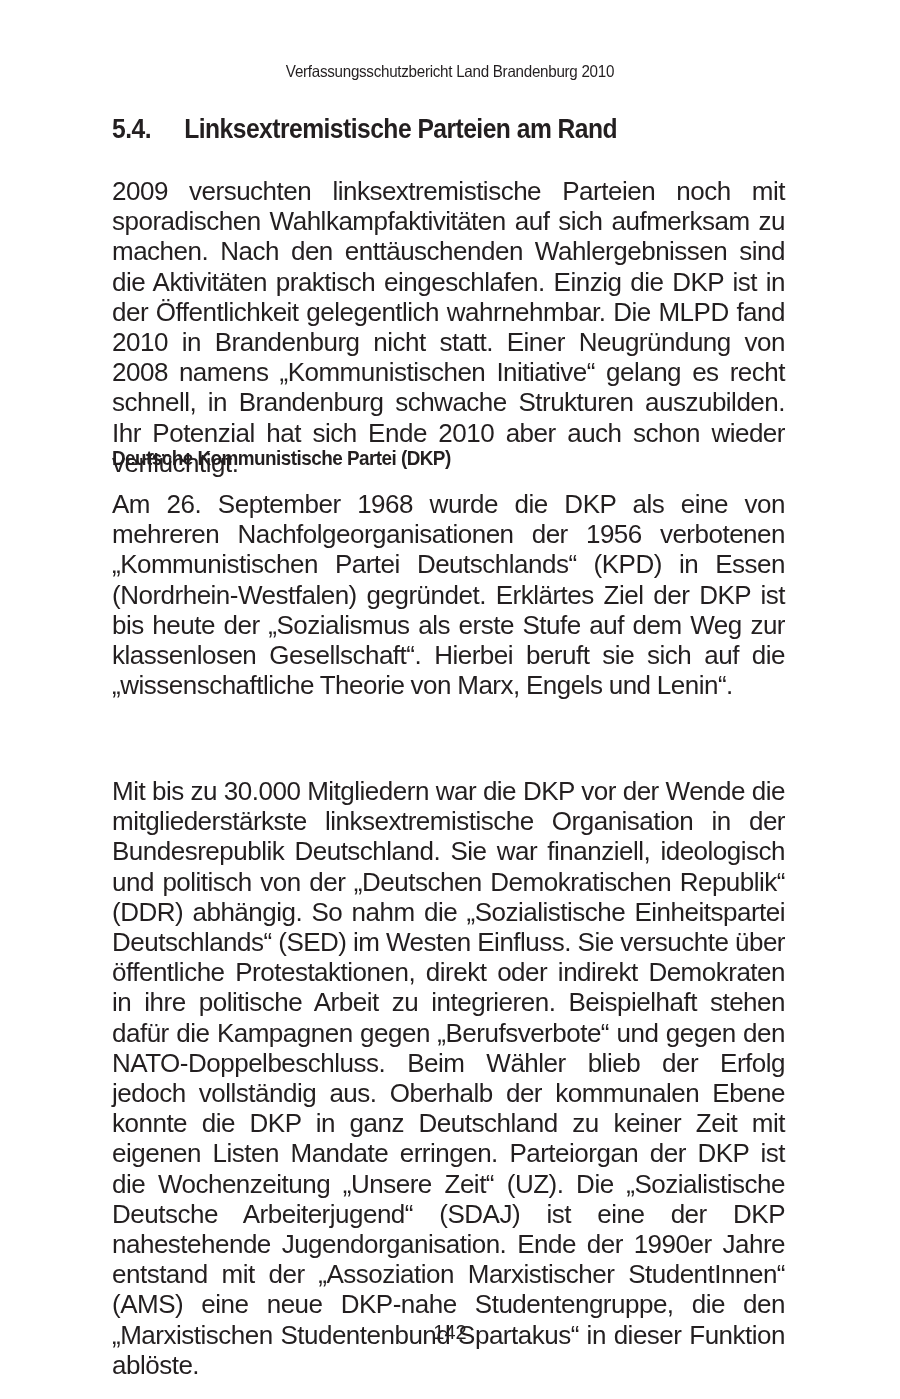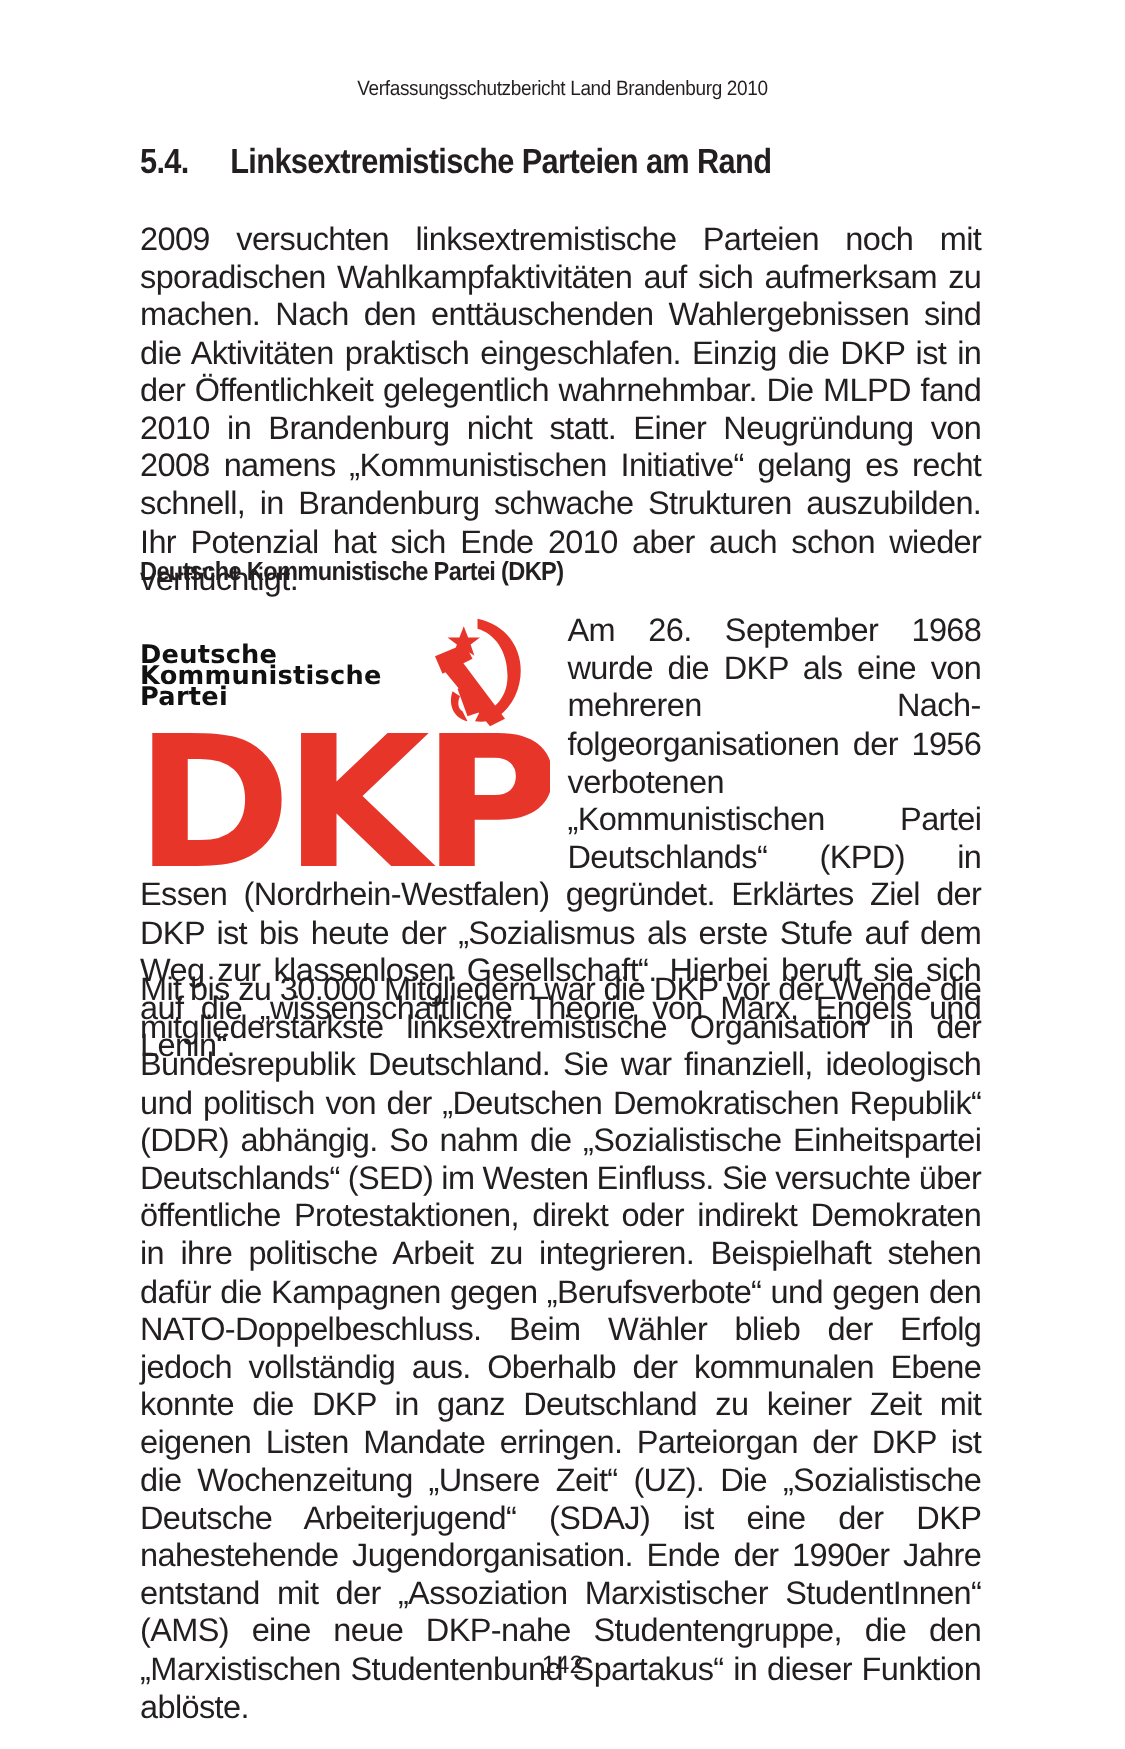--- a/index.html
+++ b/index.html
@@ -56,42 +56,18 @@
 
 <div class="section-title">
   <span class="num">5.4.</span><span>Linksextremistische Parteien am Rand</span>
 </div>
 
 <p class="body-text para1" style="margin:0">2009 versuchten linksextremistische Parteien noch mit sporadischen Wahlkampfaktivitäten auf sich aufmerksam zu machen. Nach den enttäu­schenden Wahlergebnissen sind die Aktivitäten praktisch eingeschlafen. Einzig die DKP ist in der Öffentlichkeit gelegentlich wahrnehmbar. Die MLPD fand 2010 in Brandenburg nicht statt. Einer Neugründung von 2008 namens „Kommunistischen Initiative“ gelang es recht schnell, in Branden­burg schwache Strukturen auszubilden. Ihr Potenzial hat sich Ende 2010 aber auch schon wieder verflüchtigt.</p>
 
 <div class="subheading">Deutsche Kommunistische Partei (DKP)</div>
 
 <div class="dkp-block">
-  <div class="logo">
-    <svg width="328" height="206" viewBox="0 0 328 206" xmlns="http://www.w3.org/2000/svg">
-      <g font-family="DejaVu Sans, sans-serif" font-weight="bold" fill="#111111">
-        <text x="0" y="39" font-size="20.5" letter-spacing="0.2">Deutsche</text>
-        <text x="0" y="56" font-size="20.5" letter-spacing="0.2">Kommunistische</text>
-        <text x="0" y="73" font-size="20.5" letter-spacing="0.2">Partei</text>
-      </g>
-
-      <g fill="#e8352a">
-
-        <polygon points="259,10 262.5,19 272,19 264.5,24.5 267.5,33.5 259,28 250.5,33.5 253.5,24.5 246,19 255.5,19"></polygon>
-
-        <path d="M270,4 C300,10 312,40 300,66 C292,82 280,88 268,86 L272,78 C284,78 294,66 294,50 C294,30 284,16 270,12 Z"></path>
-
-        <polygon points="242,44 256,36 292,84 280,90"></polygon>
-
-        <polygon points="236,34 260,24 266,36 242,48"></polygon>
-
-        <polygon points="254,60 266,56 274,78 262,82"></polygon>
-        <path d="M250,62 C246,74 252,84 262,86 L258,78 C254,76 254,70 256,66 Z"></path>
-      </g>
-      <text x="-4" y="202" font-family="DejaVu Sans, sans-serif" font-weight="bold" font-size="146" letter-spacing="-6" fill="#e8352a" textLength="334" lengthAdjust="spacingAndGlyphs">DKP</text>
-    </svg>
-  </div>
   <p class="body-text" style="margin:0">Am 26. September 1968 wurde die DKP als eine von mehreren Nach­folgeorganisationen der 1956 ver­botenen „Kommunistischen Partei Deutschlands“ (KPD) in Essen (Nord­rhein-Westfalen) gegründet. Erklärtes Ziel der DKP ist bis heute der „Sozia­lismus als erste Stufe auf dem Weg zur klassenlosen Gesellschaft“. Hierbei beruft sie sich auf die „wissenschaftliche Theorie von Marx, Engels und Lenin“.</p>
 </div>
 
 <p class="body-text para3" style="margin:0">Mit bis zu 30.000 Mitgliedern war die DKP vor der Wende die mitglieder­stärkste linksextremistische Organisation in der Bundesrepublik Deutsch­land. Sie war finanziell, ideologisch und politisch von der „Deutschen Demokratischen Republik“ (DDR) abhängig. So nahm die „Sozialistische Einheitspartei Deutschlands“ (SED) im Westen Einfluss. Sie versuchte über öffentliche Protestaktionen, direkt oder indirekt Demokraten in ihre politische Arbeit zu integrieren. Beispielhaft stehen dafür die Kampagnen gegen „Berufsverbote“ und gegen den NATO-Doppelbeschluss. Beim Wähler blieb der Erfolg jedoch vollständig aus. Oberhalb der kommunalen Ebene konnte die DKP in ganz Deutschland zu keiner Zeit mit eigenen Listen Mandate erringen. Parteiorgan der DKP ist die Wochenzeitung „Un­sere Zeit“ (UZ). Die „Sozialistische Deutsche Arbeiterjugend“ (SDAJ) ist eine der DKP nahestehende Jugendorganisation. Ende der 1990er Jah­re entstand mit der „Assoziation Marxistischer StudentInnen“ (AMS) eine neue DKP-nahe Studentengruppe, die den „Marxistischen Studentenbund Spartakus“ in dieser Funktion ablöste.</p>
 
 <div class="page-number">142</div>
 
 </body></html>

